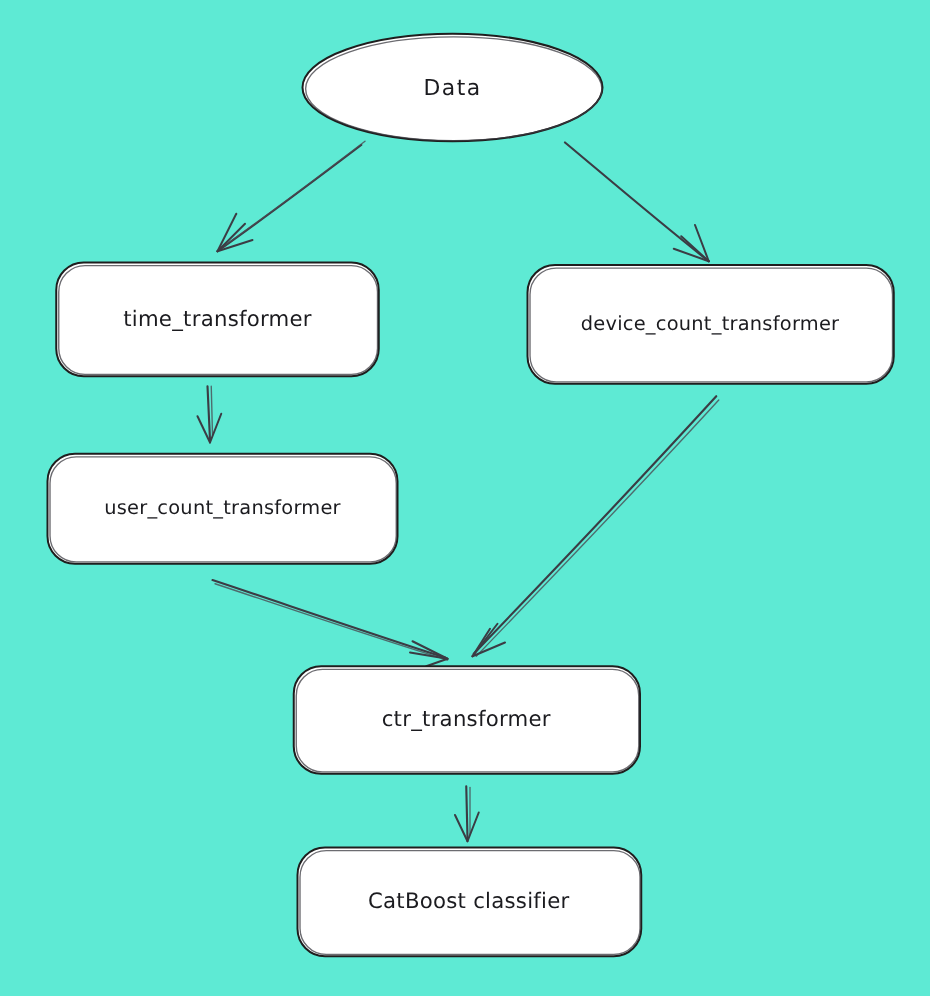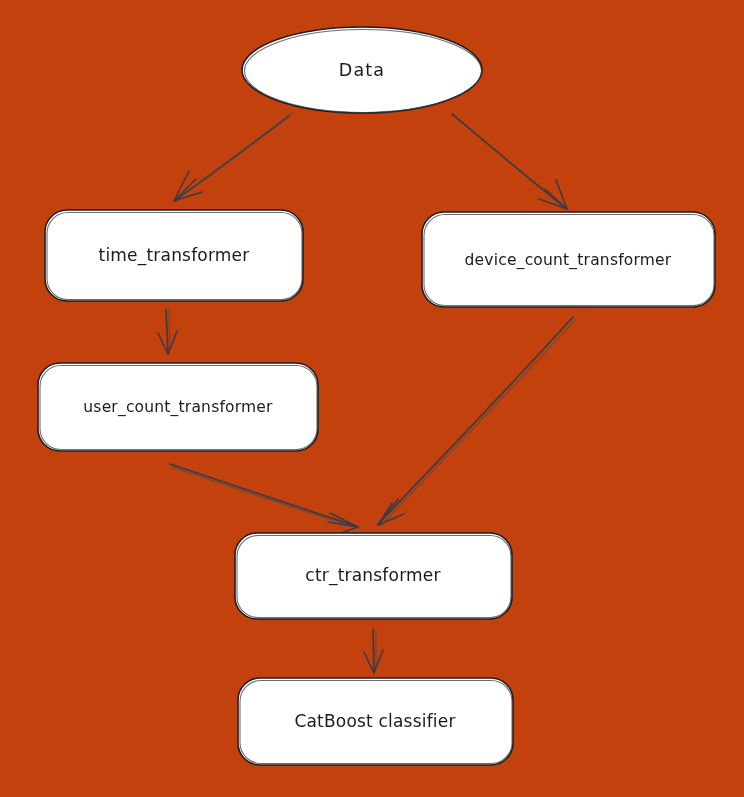--- a/index.html
+++ b/index.html
@@ -11,21 +11,21 @@
   body {
     width: 744px;
     height: 797px;
     overflow: hidden;
     font-family: "DejaVu Sans", sans-serif;
   }
   #diagram-root {
     position: relative;
     width: 744px;
     height: 797px;
-    background: #c2410c;
+    background: #5eead4;
   }
   svg#diagram-canvas {
     position: absolute;
     top: 0;
     left: 0;
     width: 744px;
     height: 797px;
   }
   .node-shape {
     fill: #ffffff;

